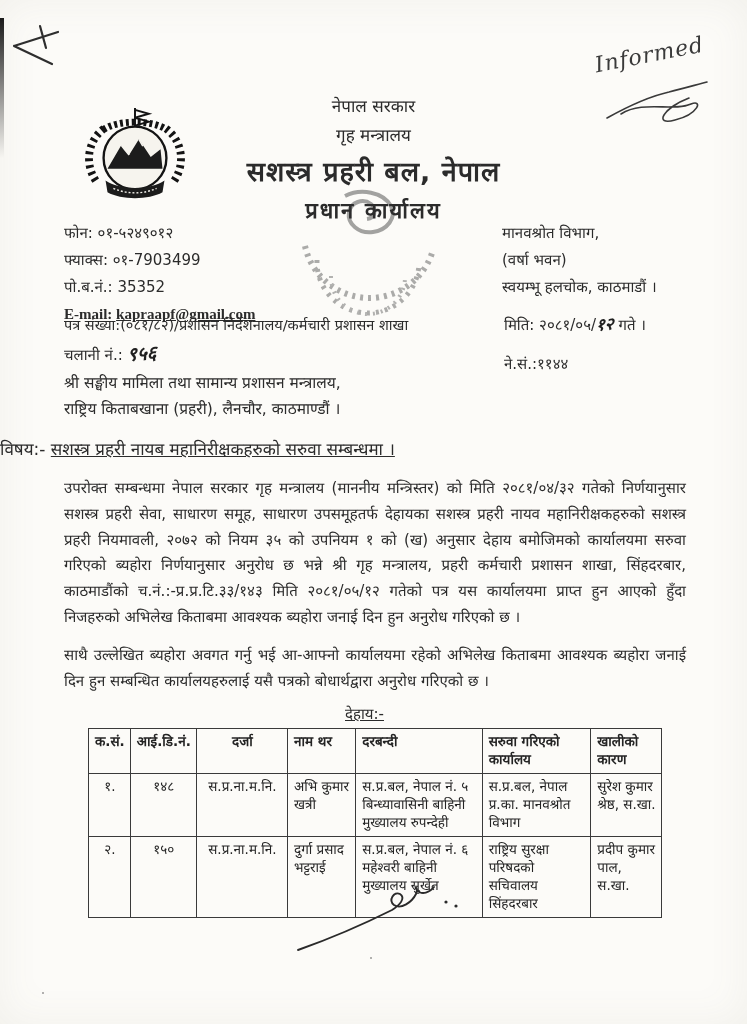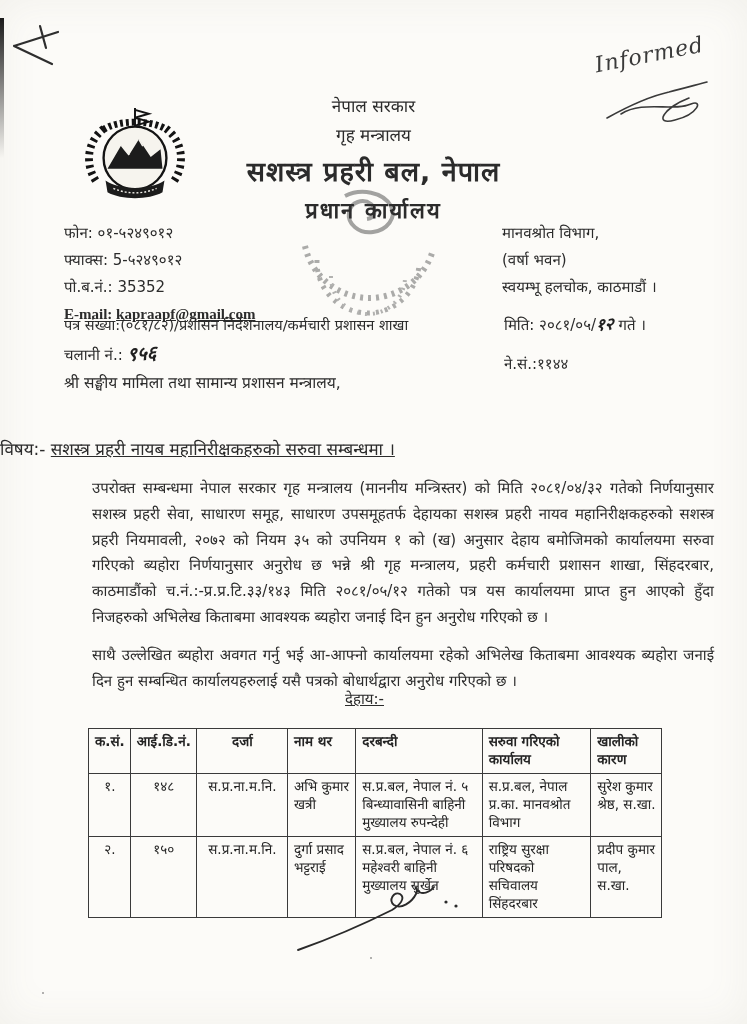--- a/index.html
+++ b/index.html
@@ -59,25 +59,25 @@
   }
   .ref-dispatch { position: absolute; left: 64px; top: 340px; font-size: 15px; }
   .ref-dispatch .handwritten { font-size: 19px; }
   .ref-ne { position: absolute; left: 504px; top: 353px; font-size: 15px; }
 
   .addressee { position: absolute; left: 64px; top: 370px; font-size: 15.5px; line-height: 26px; }
 
   .subject { position: absolute; left: 0; top: 437px; width: 747px; text-align: left; font-size: 17px; }
   .subject .subject-text { text-decoration: underline; }
 
-  .para { position: absolute; left: 64px; width: 622px; font-size: 15px; line-height: 25.8px; text-align: justify; margin-left: 28px; }
+  .para { position: absolute; left: 64px; width: 622px; font-size: 15px; line-height: 25.8px; text-align: justify; }
   .para1 { top: 476px; }
   .para2 { top: 643px; }
 
-  .table-intro { position: absolute; left: 0; top: 688px; width: 729px; text-align: center; font-size: 15px; }
+  .table-intro { position: absolute; left: 0; top: 703px; width: 729px; text-align: center; font-size: 15px; }
   .table-intro span { text-decoration: underline; }
 
   table.transfer {
     position: absolute; left: 88px; top: 728px;
     width: 574px;
     border-collapse: collapse;
     font-size: 13.5px;
     color: #242424;
     border-radius: 24px;
   }
@@ -140,41 +140,42 @@
 
   <svg class="stamp" width="168" height="152" viewBox="0 0 168 152">
     <path d="M62 10 C 78 2, 100 6, 108 20 C 114 32, 104 44, 90 46 C 76 48, 64 38, 66 26 C 68 16, 80 12, 88 18 C 94 23, 92 32, 84 33" stroke="#2f2f2f" stroke-width="4" fill="none" opacity="0.8"></path>
     <path d="M22 60 A 66 66 0 0 0 150 64" stroke="#6a6a6a" stroke-width="6" fill="none" stroke-dasharray="3 5"></path>
     <path d="M34 74 A 50 50 0 0 0 136 78" stroke="#6a6a6a" stroke-width="5" fill="none" stroke-dasharray="3 6"></path>
     <path d="M48 90 A 36 36 0 0 0 122 92" stroke="#777777" stroke-width="4" fill="none" stroke-dasharray="2 6"></path>
   </svg>
 
   <div class="left-block">
     <div>फोन: ०१-५२४९०१२</div>
-    <div>फ्याक्स: 5-५२४९०१२</div>
+    <div>फ्याक्स: ०१-7903499</div>
     <div>पो.ब.नं.: 35352</div>
     <div class="email-line">
       <span>E-mail:</span>
       <span class="email-link">kapraapf@gmail.com</span>
     </div>
   </div>
 
   <div class="right-block">
     <div>मानवश्रोत विभाग,</div>
     <div>(वर्षा भवन)</div>
     <div>स्वयम्भू हलचोक, काठमाडौं ।</div>
   </div>
 
   <div class="ref-letter-no">पत्र संख्या:(०८१/८२)/प्रशासन निर्देशनालय/कर्मचारी प्रशासन शाखा</div>
   <div class="ref-date"><span>मिति: २०८१/०५/</span><span class="handwritten">१२</span><span> गते ।</span></div>
   <div class="ref-dispatch"><span>चलानी नं.: </span><span class="handwritten">९५६</span></div>
   <div class="ref-ne">ने.सं.:११४४</div>
 
   <div class="addressee">
     <div>श्री सङ्घीय मामिला तथा सामान्य प्रशासन मन्त्रालय,</div>
+    <div>राष्ट्रिय किताबखाना (प्रहरी), लैनचौर, काठमाण्डौं ।</div>
   </div>
 
   <div class="subject">
     <span>विषय:- </span><span class="subject-text">सशस्त्र प्रहरी नायब महानिरीक्षकहरुको सरुवा सम्बन्धमा ।</span>
   </div>
 
   <div class="para para1">उपरोक्त सम्बन्धमा नेपाल सरकार गृह मन्त्रालय (माननीय मन्त्रिस्तर) को मिति २०८१/०४/३२ गतेको निर्णयानुसार सशस्त्र प्रहरी सेवा, साधारण समूह, साधारण उपसमूहतर्फ देहायका सशस्त्र प्रहरी नायव महानिरीक्षकहरुको सशस्त्र प्रहरी नियमावली, २०७२ को नियम ३५ को उपनियम १ को (ख) अनुसार देहाय बमोजिमको कार्यालयमा सरुवा गरिएको ब्यहोरा निर्णयानुसार अनुरोध छ भन्ने श्री गृह मन्त्रालय, प्रहरी कर्मचारी प्रशासन शाखा, सिंहदरबार, काठमाडौंको च.नं.:-प्र.प्र.टि.३३/१४३ मिति २०८१/०५/१२ गतेको पत्र यस कार्यालयमा प्राप्त हुन आएको हुँदा निजहरुको अभिलेख किताबमा आवश्यक ब्यहोरा जनाई दिन हुन अनुरोध गरिएको छ ।</div>
   <div class="para para2">साथै उल्लेखित ब्यहोरा अवगत गर्नु भई आ-आफ्नो कार्यालयमा रहेको अभिलेख किताबमा आवश्यक ब्यहोरा जनाई दिन हुन सम्बन्धित कार्यालयहरुलाई यसै पत्रको बोधार्थद्वारा अनुरोध गरिएको छ ।</div>
 
   <div class="table-intro"><span>देहाय:-</span></div>

